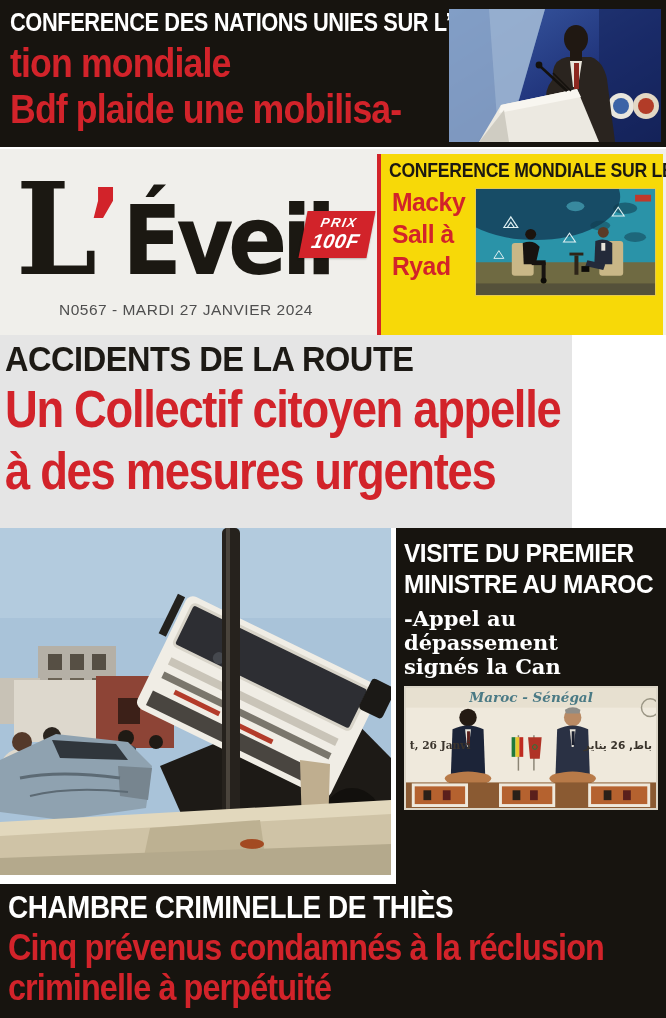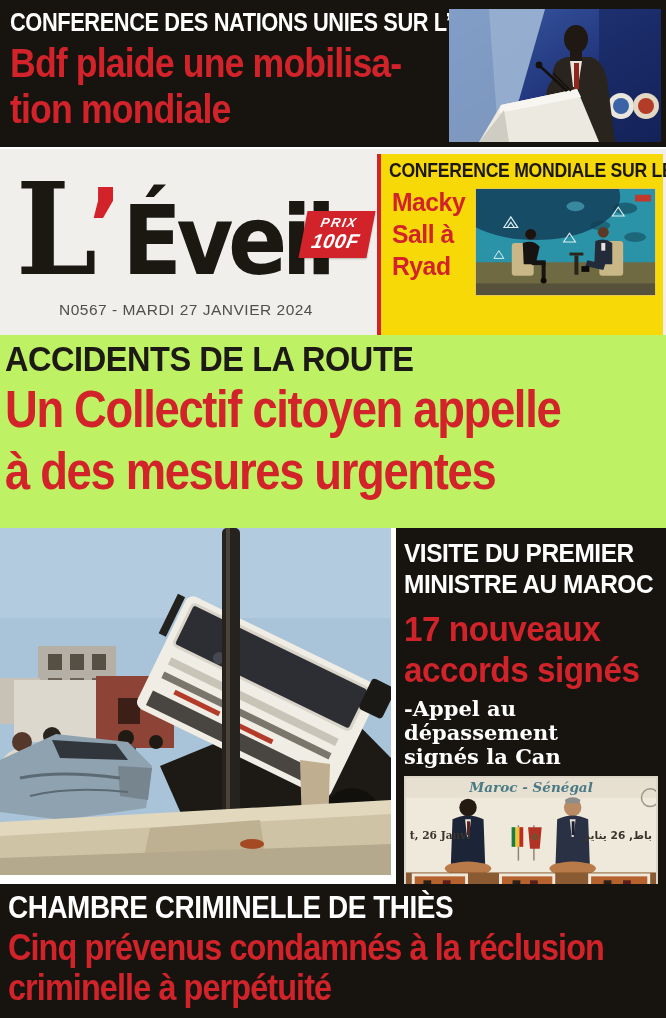--- a/index.html
+++ b/index.html
@@ -38,21 +38,21 @@
   
   .yellow-box{position:absolute;top:5px;left:377px;width:286px;height:181px;background:var(--box-yellow);border-left:4px solid var(--accent-red);padding:5px 7px 6px 8px;}
   .yellow-box .kicker{color:#1b1812;font-weight:700;font-size:20px;line-height:23px;letter-spacing:-0.3px;}
   .yellow-box .kicker .cond{transform:scaleX(.88);}
   .yellow-row{display:flex;margin-top:4px;}
   .yellow-title{width:86px;color:var(--accent-red);font-weight:800;font-size:26px;line-height:32px;padding-left:3px;letter-spacing:-0.5px;}
   .yellow-title .cond{transform:scaleX(.95);}
   .yellow-photo{width:181px;height:108px;border:1px solid #e6c94e;margin-top:2px;}
 
   
-  .lead-story{position:absolute;top:335px;left:0;width:666px;height:193px;background:#bef264;}
+  .lead-story{position:absolute;top:335px;left:0;width:572px;height:193px;background:#e5e5e5;}
   .lead-story .kicker{position:absolute;top:4px;left:5px;font-size:35px;font-weight:800;color:#1d1a15;letter-spacing:-0.5px;}
   .lead-story .kicker .cond{transform:scaleX(.93);}
   .lead-story .headline{position:absolute;top:44px;left:5px;color:var(--accent-red);font-weight:800;font-size:51px;line-height:62px;letter-spacing:-1.5px;}
   .lead-story .headline .cond{transform:scaleX(.89);}
 
   
   .accident-photo{position:absolute;top:528px;left:0;width:391px;height:347px;}
   .maroc-box{position:absolute;top:528px;left:396px;width:270px;height:356px;background:var(--banner-black);padding:10px 6px 0 8px;}
   .maroc-box .kicker{color:#fff;font-weight:700;font-size:26px;line-height:31px;letter-spacing:-0.5px;}
   .maroc-box .kicker .cond{transform:scaleX(.94);}
@@ -69,22 +69,22 @@
   .bottom-banner .headline .cond{transform:scaleX(.9);}
 </style>
 </head>
 <body>
 
 <div class="page">
 
   <header class="top-banner">
     <div class="kicker"><span class="cond">CONFERENCE DES NATIONS UNIES SUR L’EAU</span></div>
     <div class="headline">
+      <div><span class="cond">tion mondiale</span></div>
       <div><span class="cond">Bdf plaide une mobilisa-</span></div>
-      <div><span class="cond">tion mondiale</span></div>
     </div>
     <svg class="top-photo" viewBox="0 0 212 133" preserveAspectRatio="none">
       <defs>
         <linearGradient id="bgBlue" x1="0" y1="0" x2="1" y2="1">
           <stop offset="0" stop-color="#3d5fa8"></stop>
             <stop offset=".55" stop-color="#21357c"></stop>
             <stop offset="1" stop-color="#121f55"></stop>
         </linearGradient>
       </defs>
       <rect width="212" height="133" fill="url(#bgBlue)"></rect>
@@ -240,24 +240,20 @@
     <polygon points="150,300 260,292 268,347 140,347" fill="#bdb192"></polygon>
     <ellipse cx="252" cy="316" rx="12" ry="5" fill="#a34a22"></ellipse>
     <polygon points="0,330 391,316 391,347 0,347" fill="#b4a98c"></polygon>
   </svg>
 
   <aside class="maroc-box">
     <div class="kicker">
       <div><span class="cond">VISITE DU PREMIER</span></div>
       <div><span class="cond">MINISTRE AU MAROC</span></div>
     </div>
-    <div class="headline">
-      <div><span class="cond">17 nouveaux</span></div>
-      <div><span class="cond">accords signés</span></div>
-    </div>
     <div class="subhead">
       <div>-Appel au dépassement</div>
       <div>signés la Can</div>
     </div>
     <svg class="maroc-photo" viewBox="0 0 258 122" preserveAspectRatio="none">
       <rect width="258" height="122" fill="#efe9dc"></rect>
       <rect y="0" width="258" height="20" fill="#e7e0d0"></rect>
       <text x="129" y="14" text-anchor="middle" font-family="DejaVu Serif, serif" font-style="italic" font-weight="bold" font-size="14" fill="#4a7a85">Maroc - Sénégal</text>
       <circle cx="252" cy="20" r="9" fill="none" stroke="#9a9584" stroke-width="1.5"></circle>
 

